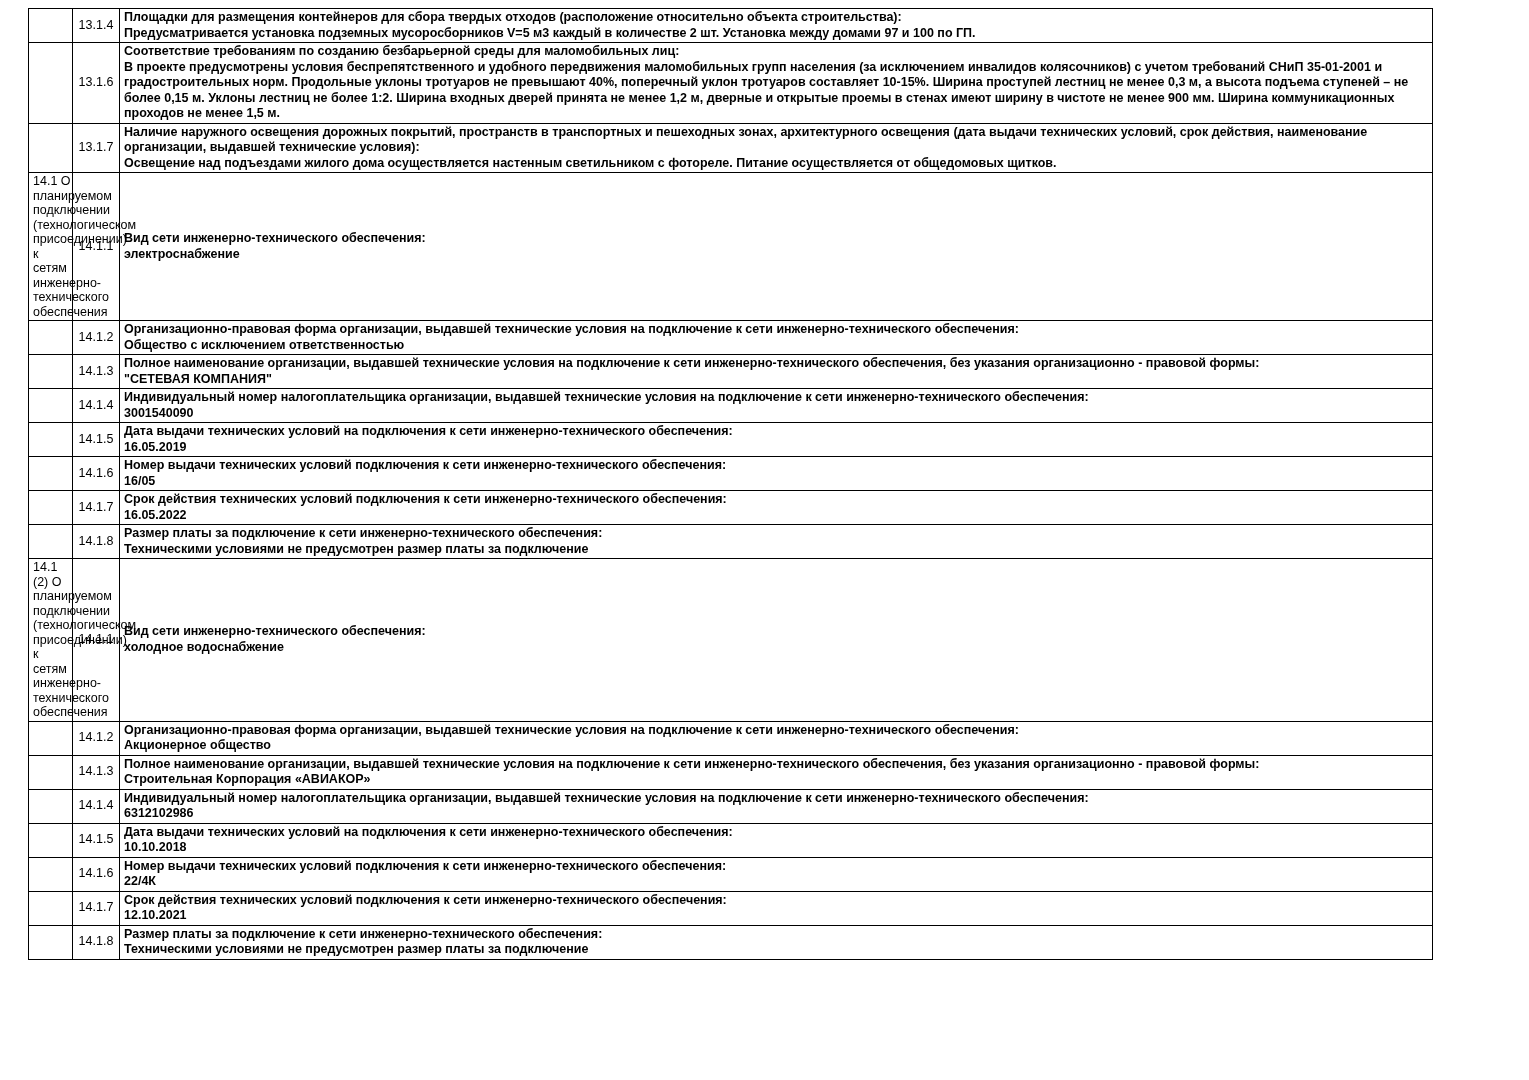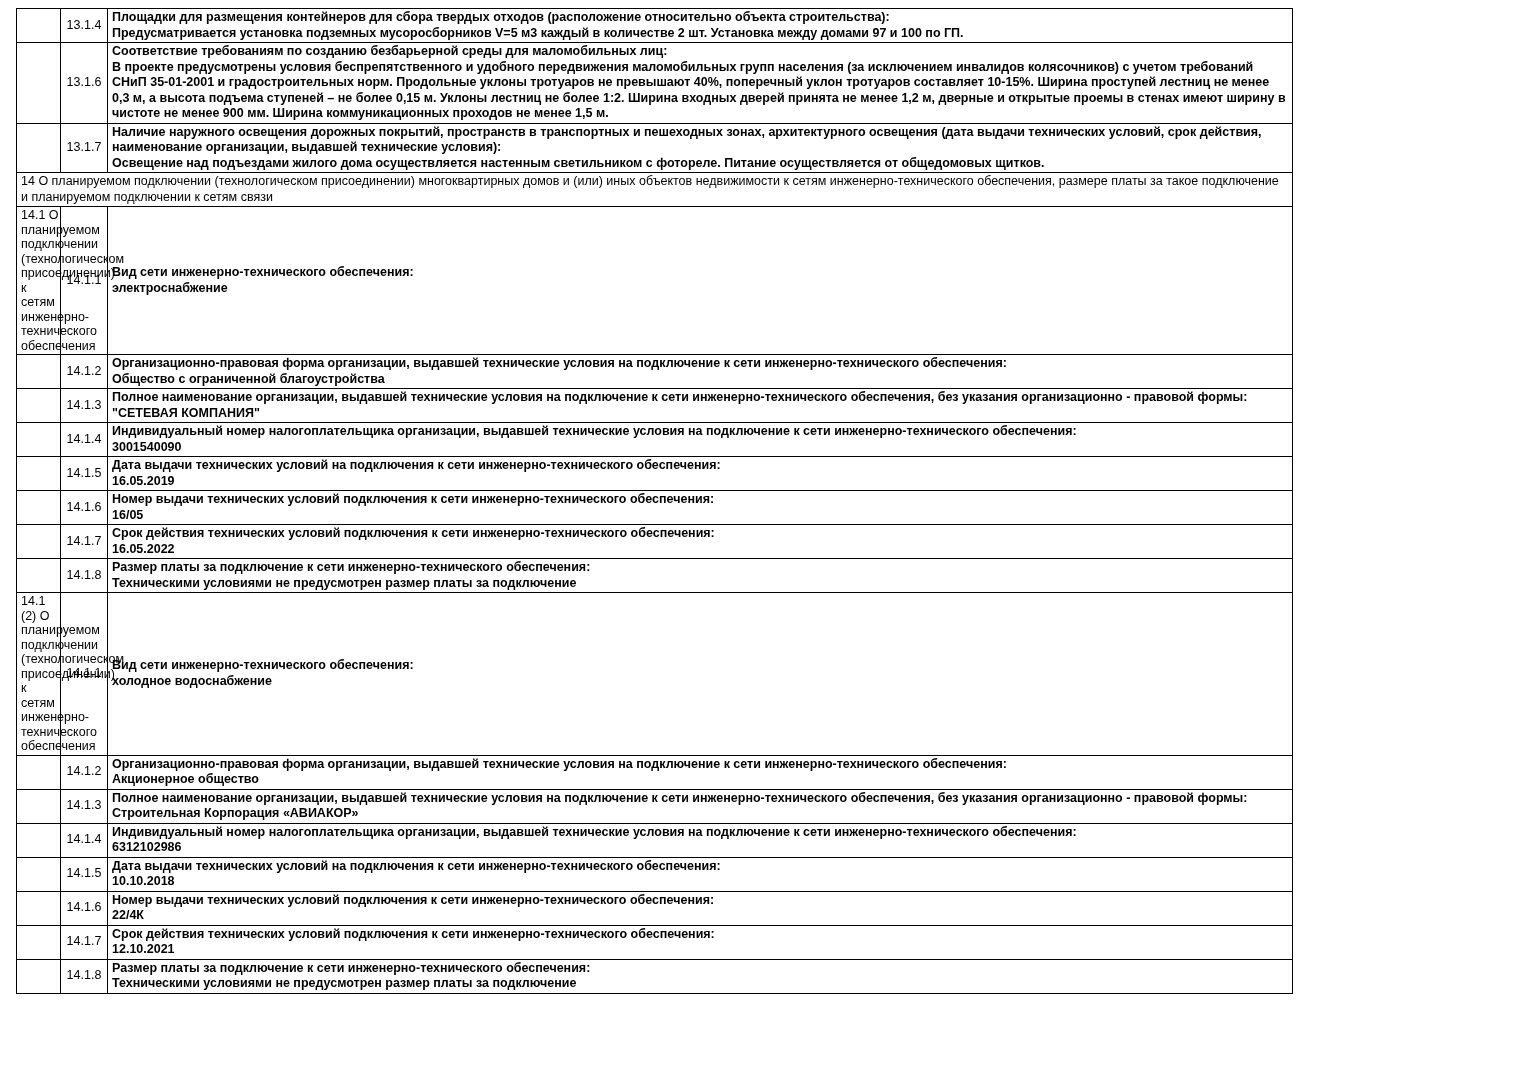--- a/index.html
+++ b/index.html
@@ -7,23 +7,23 @@
     position: relative;
     width: 1529px;
     height: 1080px;
     background: #ffffff;
     overflow: hidden;
     font-family: "Liberation Sans", sans-serif;
     color: #000000;
   }
   table.decl {
     position: absolute;
-    left: 16px;
+    left: 28px;
     top: 8px;
-    width: 1277px;
+    width: 1405px;
     border-collapse: collapse;
     table-layout: fixed;
   }
   table.decl td {
     border: 1.5px solid #000000;
     padding: 1px 4px;
     vertical-align: middle;
     font-size: 12.5px;
     line-height: 15.5px;
     overflow: visible;
@@ -77,41 +77,38 @@
     <tr>
       <td class="c1"></td>
       <td class="c2">13.1.7</td>
       <td>
         <div class="lbl">Наличие наружного освещения дорожных покрытий, пространств в транспортных и пешеходных зонах, архитектурного освещения (дата выдачи технических условий, срок действия, наименование организации, выдавшей технические условия):</div>
         <div class="val">Освещение над подъездами жилого дома осуществляется настенным светильником с фотореле. Питание осуществляется от общедомовых щитков.</div>
       </td>
     </tr>
 
 
-    <tr>
-      <td class="hdr" colspan="3">14 О планируемом подключении (технологическом присоединении) многоквартирных домов и (или) иных объектов недвижимости к сетям инженерно-технического обеспечения, размере платы за такое подключение и планируемом подключении к сетям связи</td>
-    </tr>
 
     <tr class="tall1">
       <td class="c1">
         <div class="side">14.1 О планируемом подключении (технологическом присоединении) к сетям инженерно-технического обеспечения</div>
       </td>
       <td class="c2">14.1.1</td>
       <td>
         <div class="lbl">Вид сети инженерно-технического обеспечения:</div>
         <div class="val">электроснабжение</div>
       </td>
     </tr>
 
     <tr>
       <td class="c1"></td>
       <td class="c2">14.1.2</td>
       <td>
         <div class="lbl">Организационно-правовая форма организации, выдавшей технические условия на подключение к сети инженерно-технического обеспечения:</div>
-        <div class="val">Общество с ограниченной благоустройства</div>
+        <div class="val">Общество с исключением ответственностью</div>
       </td>
     </tr>
 
     <tr>
       <td class="c1"></td>
       <td class="c2">14.1.3</td>
       <td>
         <div class="lbl">Полное наименование организации, выдавшей технические условия на подключение к сети инженерно-технического обеспечения, без указания организационно - правовой формы:</div>
         <div class="val">"СЕТЕВАЯ КОМПАНИЯ"</div>
       </td>

